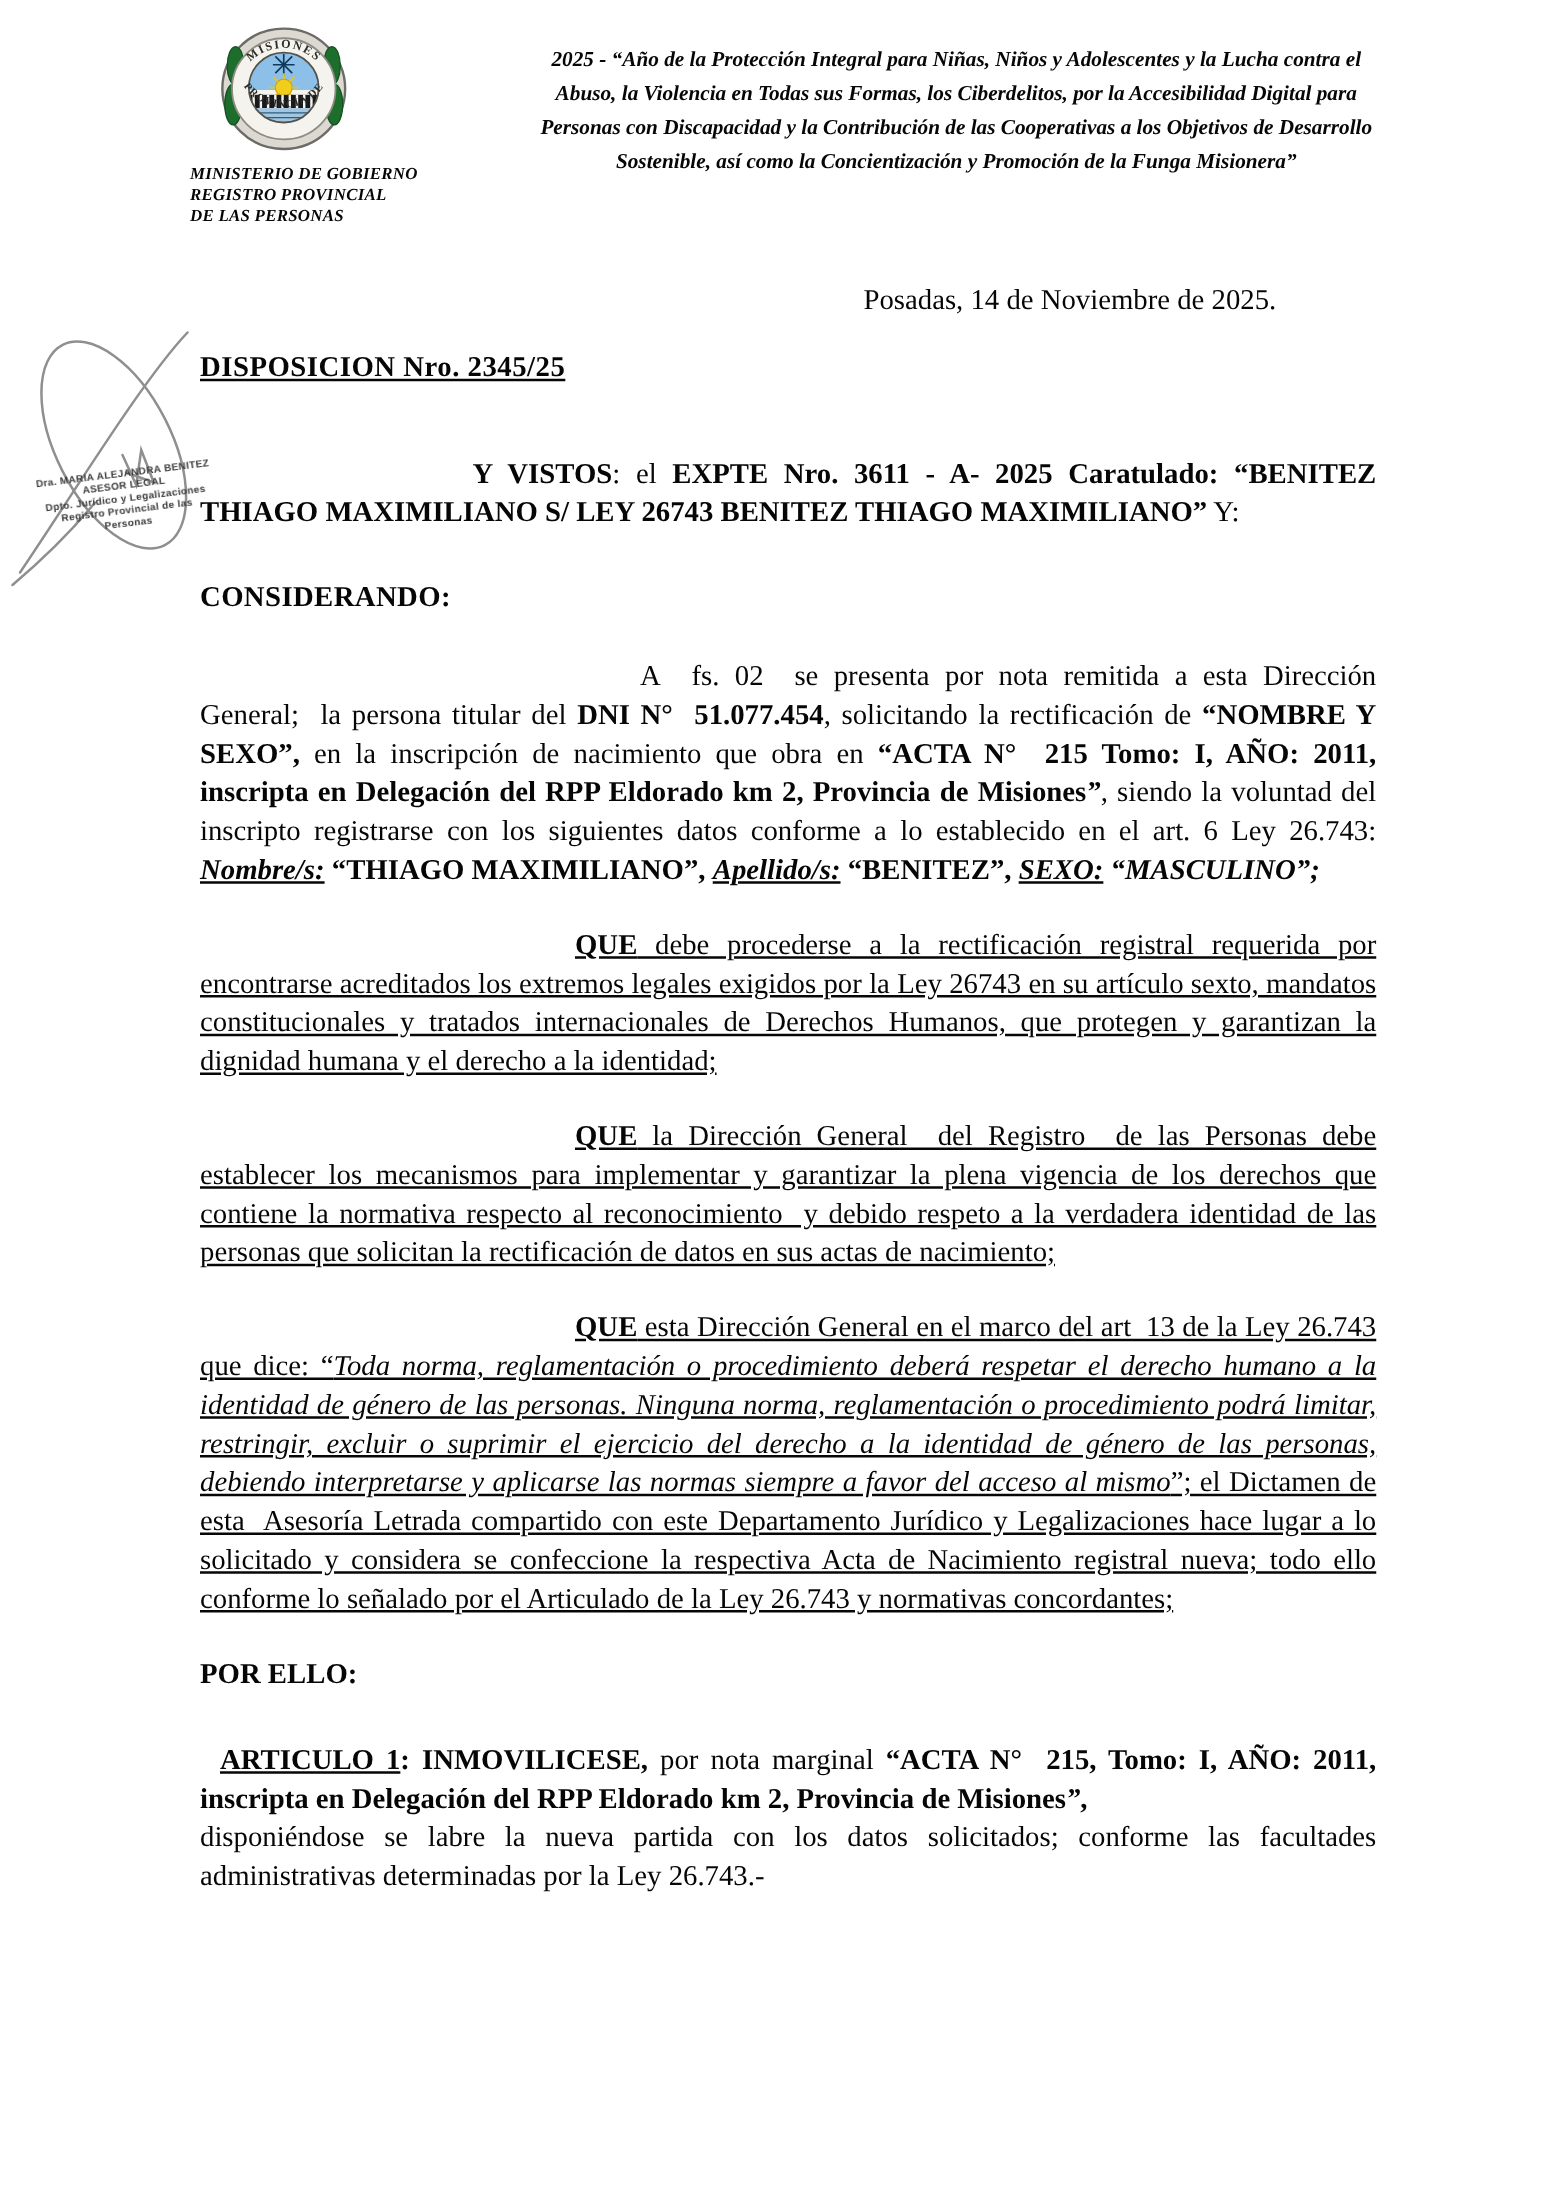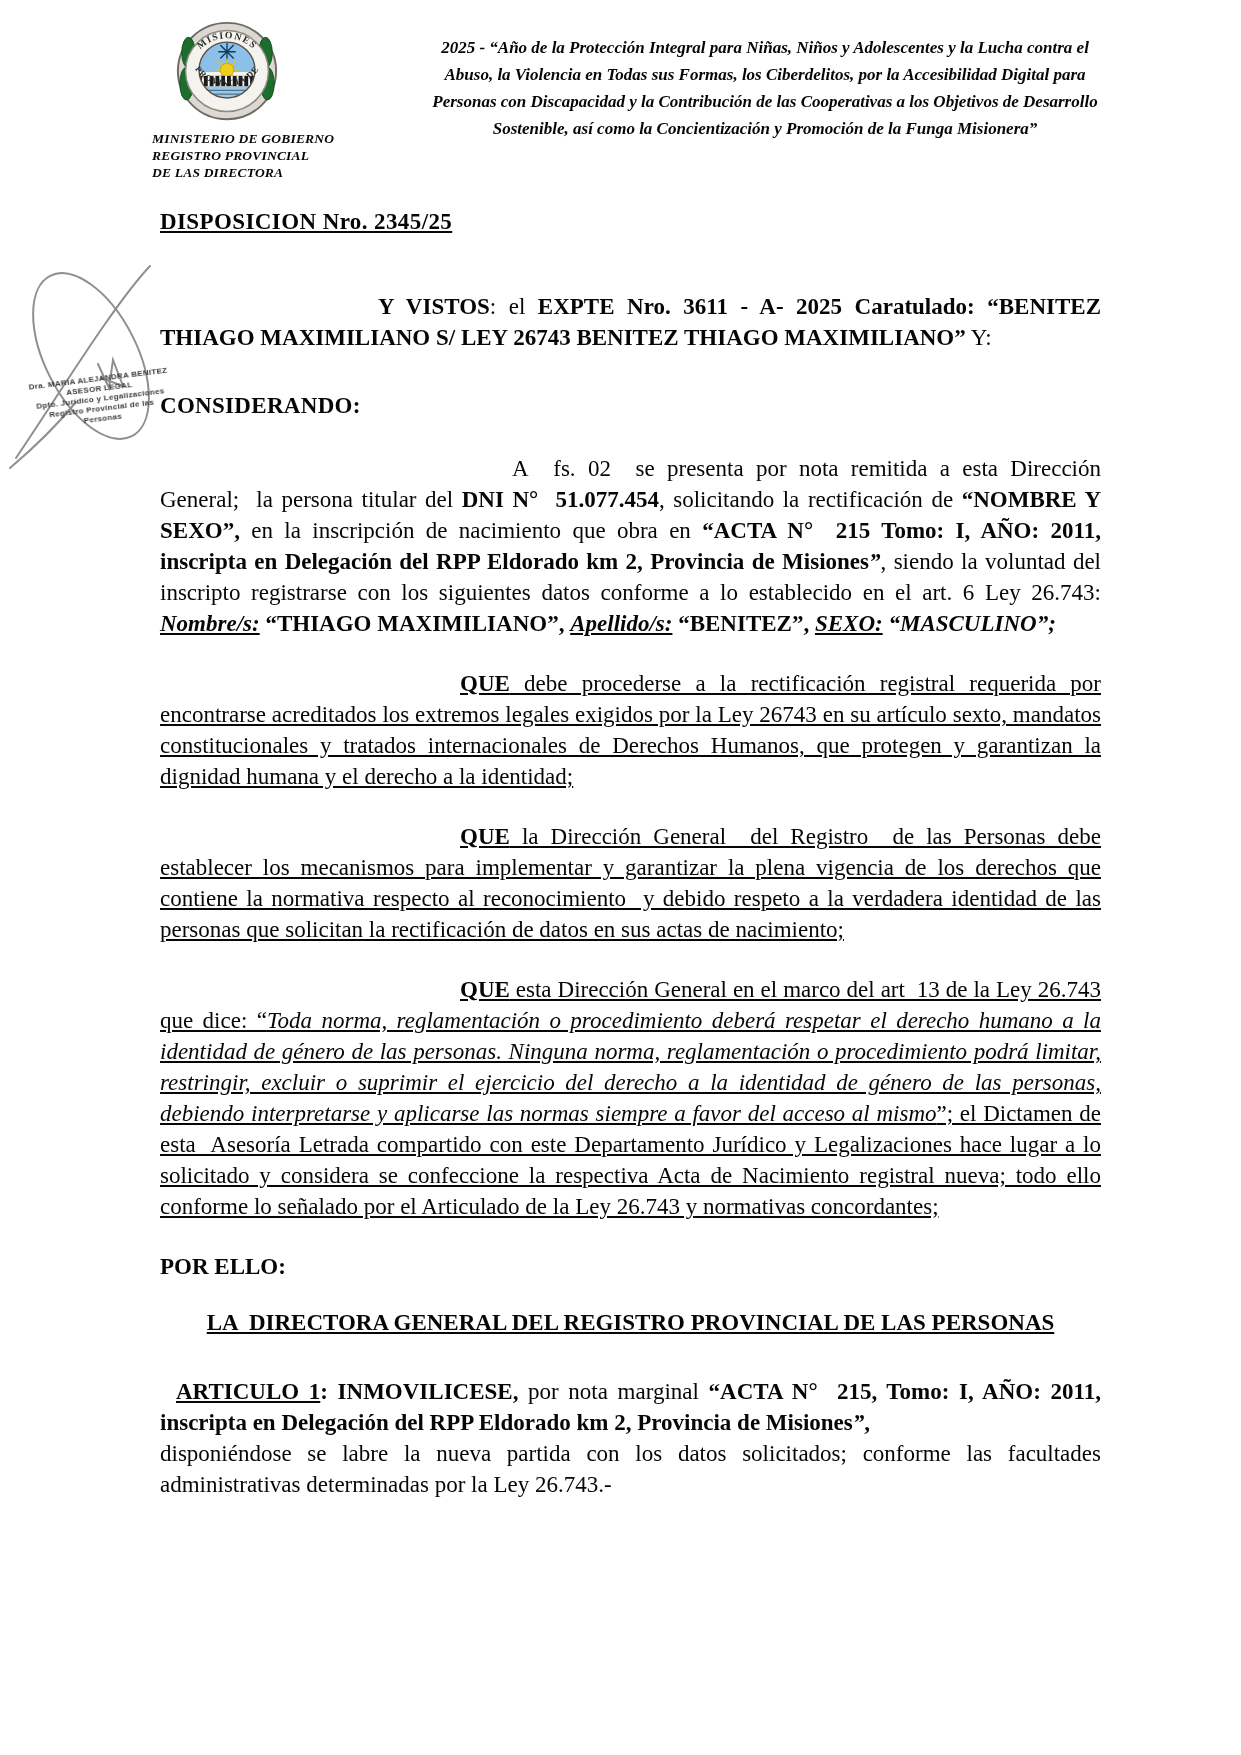--- a/index.html
+++ b/index.html
@@ -101,21 +101,21 @@
         <text font-family="Liberation Serif,serif" font-size="9" font-weight="bold" fill="#2c2c29" letter-spacing="1">
           <textPath href="#arcBot" startOffset="50%" text-anchor="middle">PROVINCIA DE</textPath>
         </text>
         <text font-family="Liberation Serif,serif" font-size="10" font-weight="bold" fill="#2c2c29" letter-spacing="1.5">
           <textPath href="#arcTop" startOffset="50%" text-anchor="middle">MISIONES</textPath>
         </text>
       </svg>
       <div class="ministry">
         <div>MINISTERIO DE GOBIERNO</div>
         <div>REGISTRO PROVINCIAL</div>
-        <div>DE LAS DIRECTORA</div>
+        <div>DE LAS PERSONAS</div>
       </div>
     </div>
     <div class="header-right">2025 - “Año de la Protección Integral para Niñas, Niños y Adolescentes y la Lucha contra el Abuso, la Violencia en Todas sus Formas, los Ciberdelitos, por la Accesibilidad Digital para Personas con Discapacidad y la Contribución de las Cooperativas a los Objetivos de Desarrollo Sostenible, así como la Concientización y Promoción de la Funga Misionera”</div>
   </div>
 
   <div class="sig">
     <svg width="175" height="225" viewBox="0 0 175 225">
       <g fill="none" stroke="#8f8f8f" stroke-width="2" stroke-linecap="round">
         <ellipse cx="85" cy="110" rx="46" ry="90" transform="rotate(-27 85 110)"></ellipse>
         <path d="M 10 212 C 52 150 108 58 144 20"></path>
@@ -124,38 +124,38 @@
       </g>
     </svg>
     <div class="stamp">
       <div>Dra. MARIA ALEJANDRA BENITEZ</div>
       <div>ASESOR LEGAL</div>
       <div>Dpto. Jurídico y Legalizaciones</div>
       <div>Registro Provincial de las Personas</div>
     </div>
   </div>
 
+  <div class="date">Posadas, 14 de Noviembre de 2025.</div>
 
   <div class="title">DISPOSICION Nro. 2345/25</div>
 
   <p class="para vistos"><span class="s-b">Y VISTOS</span><span>: el </span><span class="s-b">EXPTE Nro. 3611 - A- 2025 Caratulado: “BENITEZ THIAGO MAXIMILIANO S/ LEY 26743 BENITEZ THIAGO MAXIMILIANO”</span><span> Y:</span></p>
 
   <div class="label">CONSIDERANDO:</div>
 
   <p class="para p1"><span>A&nbsp; fs. 02&nbsp; se presenta por nota remitida a esta Dirección General;&nbsp; la persona titular del </span><span class="s-b">DNI N°&nbsp; 51.077.454</span><span>, solicitando la rectificación de </span><span class="s-b">“NOMBRE Y SEXO”,</span><span> en la inscripción de nacimiento que obra en </span><span class="s-b">“ACTA N°&nbsp; 215 Tomo: I, AÑO: 2011, inscripta en Delegación del RPP Eldorado km 2, Provincia de Misiones</span><span class="s-b s-i">”</span><span>, siendo la voluntad del inscripto registrarse con los siguientes datos conforme a lo establecido en el art. 6 Ley 26.743: </span><span class="s-b s-i s-u">Nombre/s:</span><span> </span><span class="s-b">“THIAGO MAXIMILIANO”,</span><span> </span><span class="s-b s-i s-u">Apellido/s:</span><span> </span><span class="s-b">“BENITEZ”,</span><span> </span><span class="s-b s-i s-u">SEXO:</span><span> </span><span class="s-b s-i">“MASCULINO”;</span></p>
 
   <p class="para pq"><span class="s-b">QUE</span><span> debe procederse a la rectificación registral requerida por encontrarse acreditados los extremos legales exigidos por la Ley 26743 en su artículo sexto, mandatos constitucionales y tratados internacionales de Derechos Humanos, que protegen y garantizan la dignidad humana y el derecho a la identidad;</span></p>
 
   <p class="para pq"><span class="s-b">QUE</span><span> la Dirección General&nbsp; del Registro&nbsp; de las Personas debe establecer los mecanismos para implementar y garantizar la plena vigencia de los derechos que contiene la normativa respecto al reconocimiento&nbsp; y debido respeto a la verdadera identidad de las personas que solicitan la rectificación de datos en sus actas de nacimiento;</span></p>
 
   <p class="para pq"><span class="s-b">QUE</span><span> esta Dirección General en el marco del art&nbsp; 13 de la Ley 26.743 que dice: “</span><span class="s-i">Toda norma, reglamentación o procedimiento deberá respetar el derecho humano a la identidad de género de las personas. Ninguna norma, reglamentación o procedimiento podrá limitar, restringir, excluir o suprimir el ejercicio del derecho a la identidad de género de las personas, debiendo interpretarse y aplicarse las normas siempre a favor del acceso al mismo</span><span>”; el Dictamen de esta&nbsp; Asesoría Letrada compartido con este Departamento Jurídico y Legalizaciones hace lugar a lo solicitado y considera se confeccione la respectiva Acta de Nacimiento registral nueva; todo ello conforme lo señalado por el Articulado de la Ley 26.743 y normativas concordantes;</span></p>
 
   <div class="porello">POR ELLO:</div>
 
-  <div class="authority">LA  DIRECTORA GENERAL DEL REGISTRO PROVINCIAL DE LAS PERSONAS</div>
 
 
   <div class="article">
     <div class="art-l1"><span class="s-b s-u">ARTICULO 1</span><span class="s-b">: </span><span class="s-b">INMOVILICESE,</span><span> por nota marginal </span><span class="s-b">“ACTA N°&nbsp; 215, Tomo: I, AÑO: 2011,</span></div>
     <div class="art-l2"><span class="s-b">inscripta en Delegación del RPP Eldorado km 2, Provincia de Misiones</span><span class="s-b s-i">”</span><span class="s-b">,</span></div>
     <div class="para"><span>disponiéndose se labre la nueva partida con los datos solicitados; conforme las facultades administrativas determinadas por la Ley 26.743.-</span></div>
   </div>
 
 </div>
 

